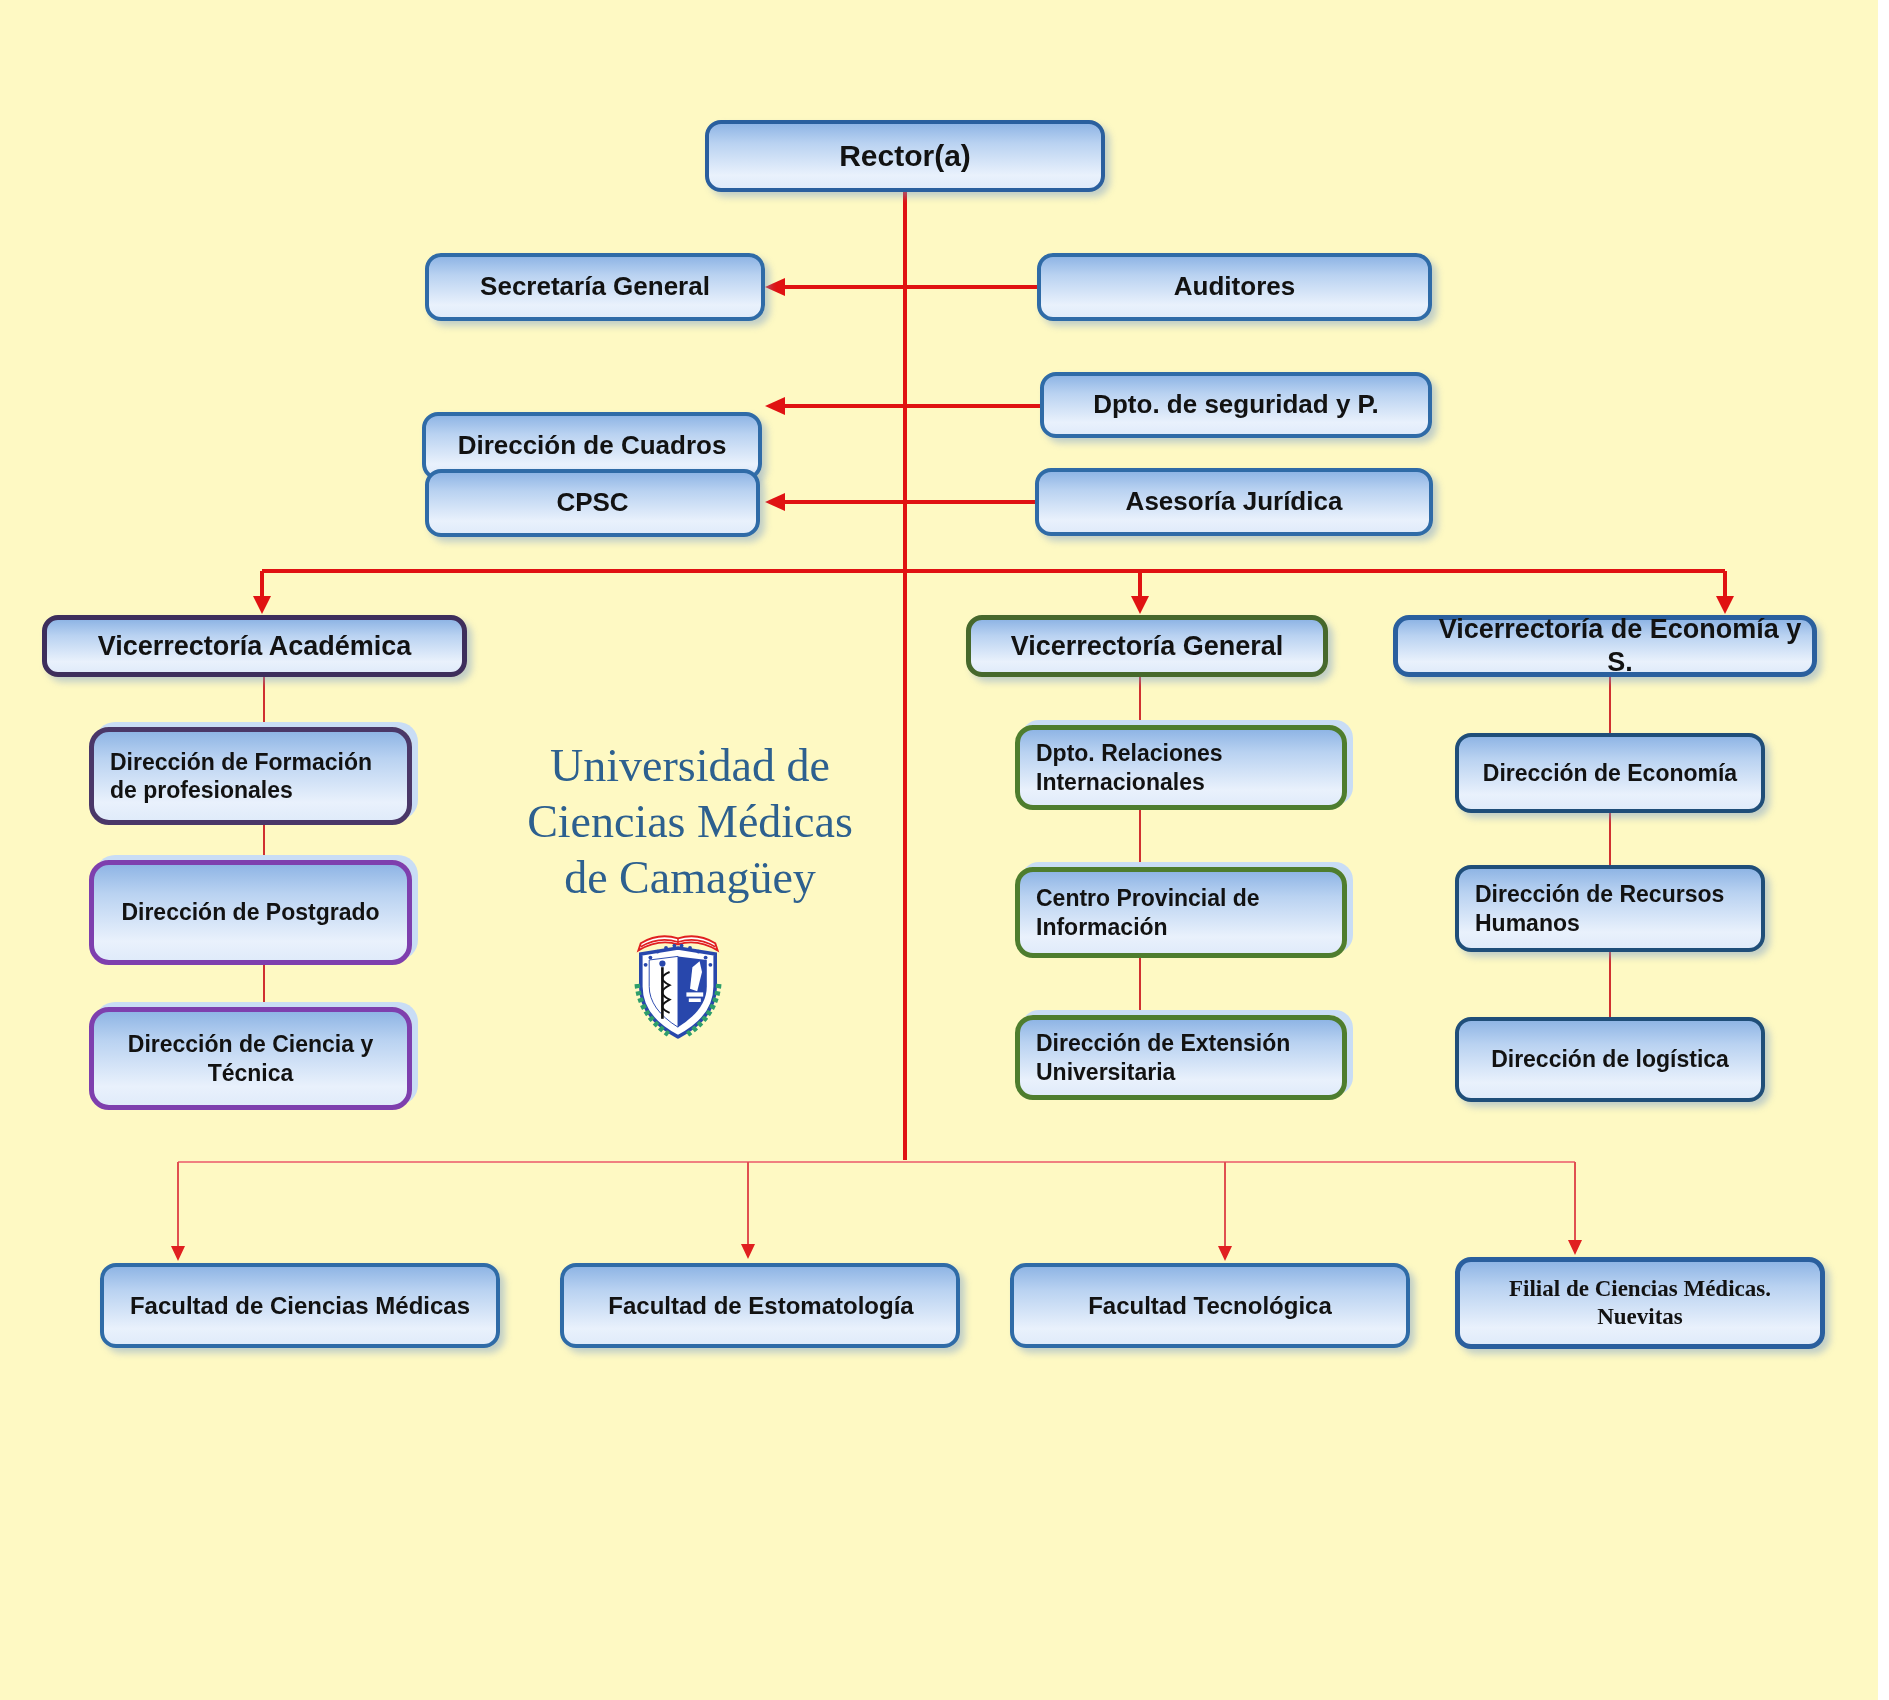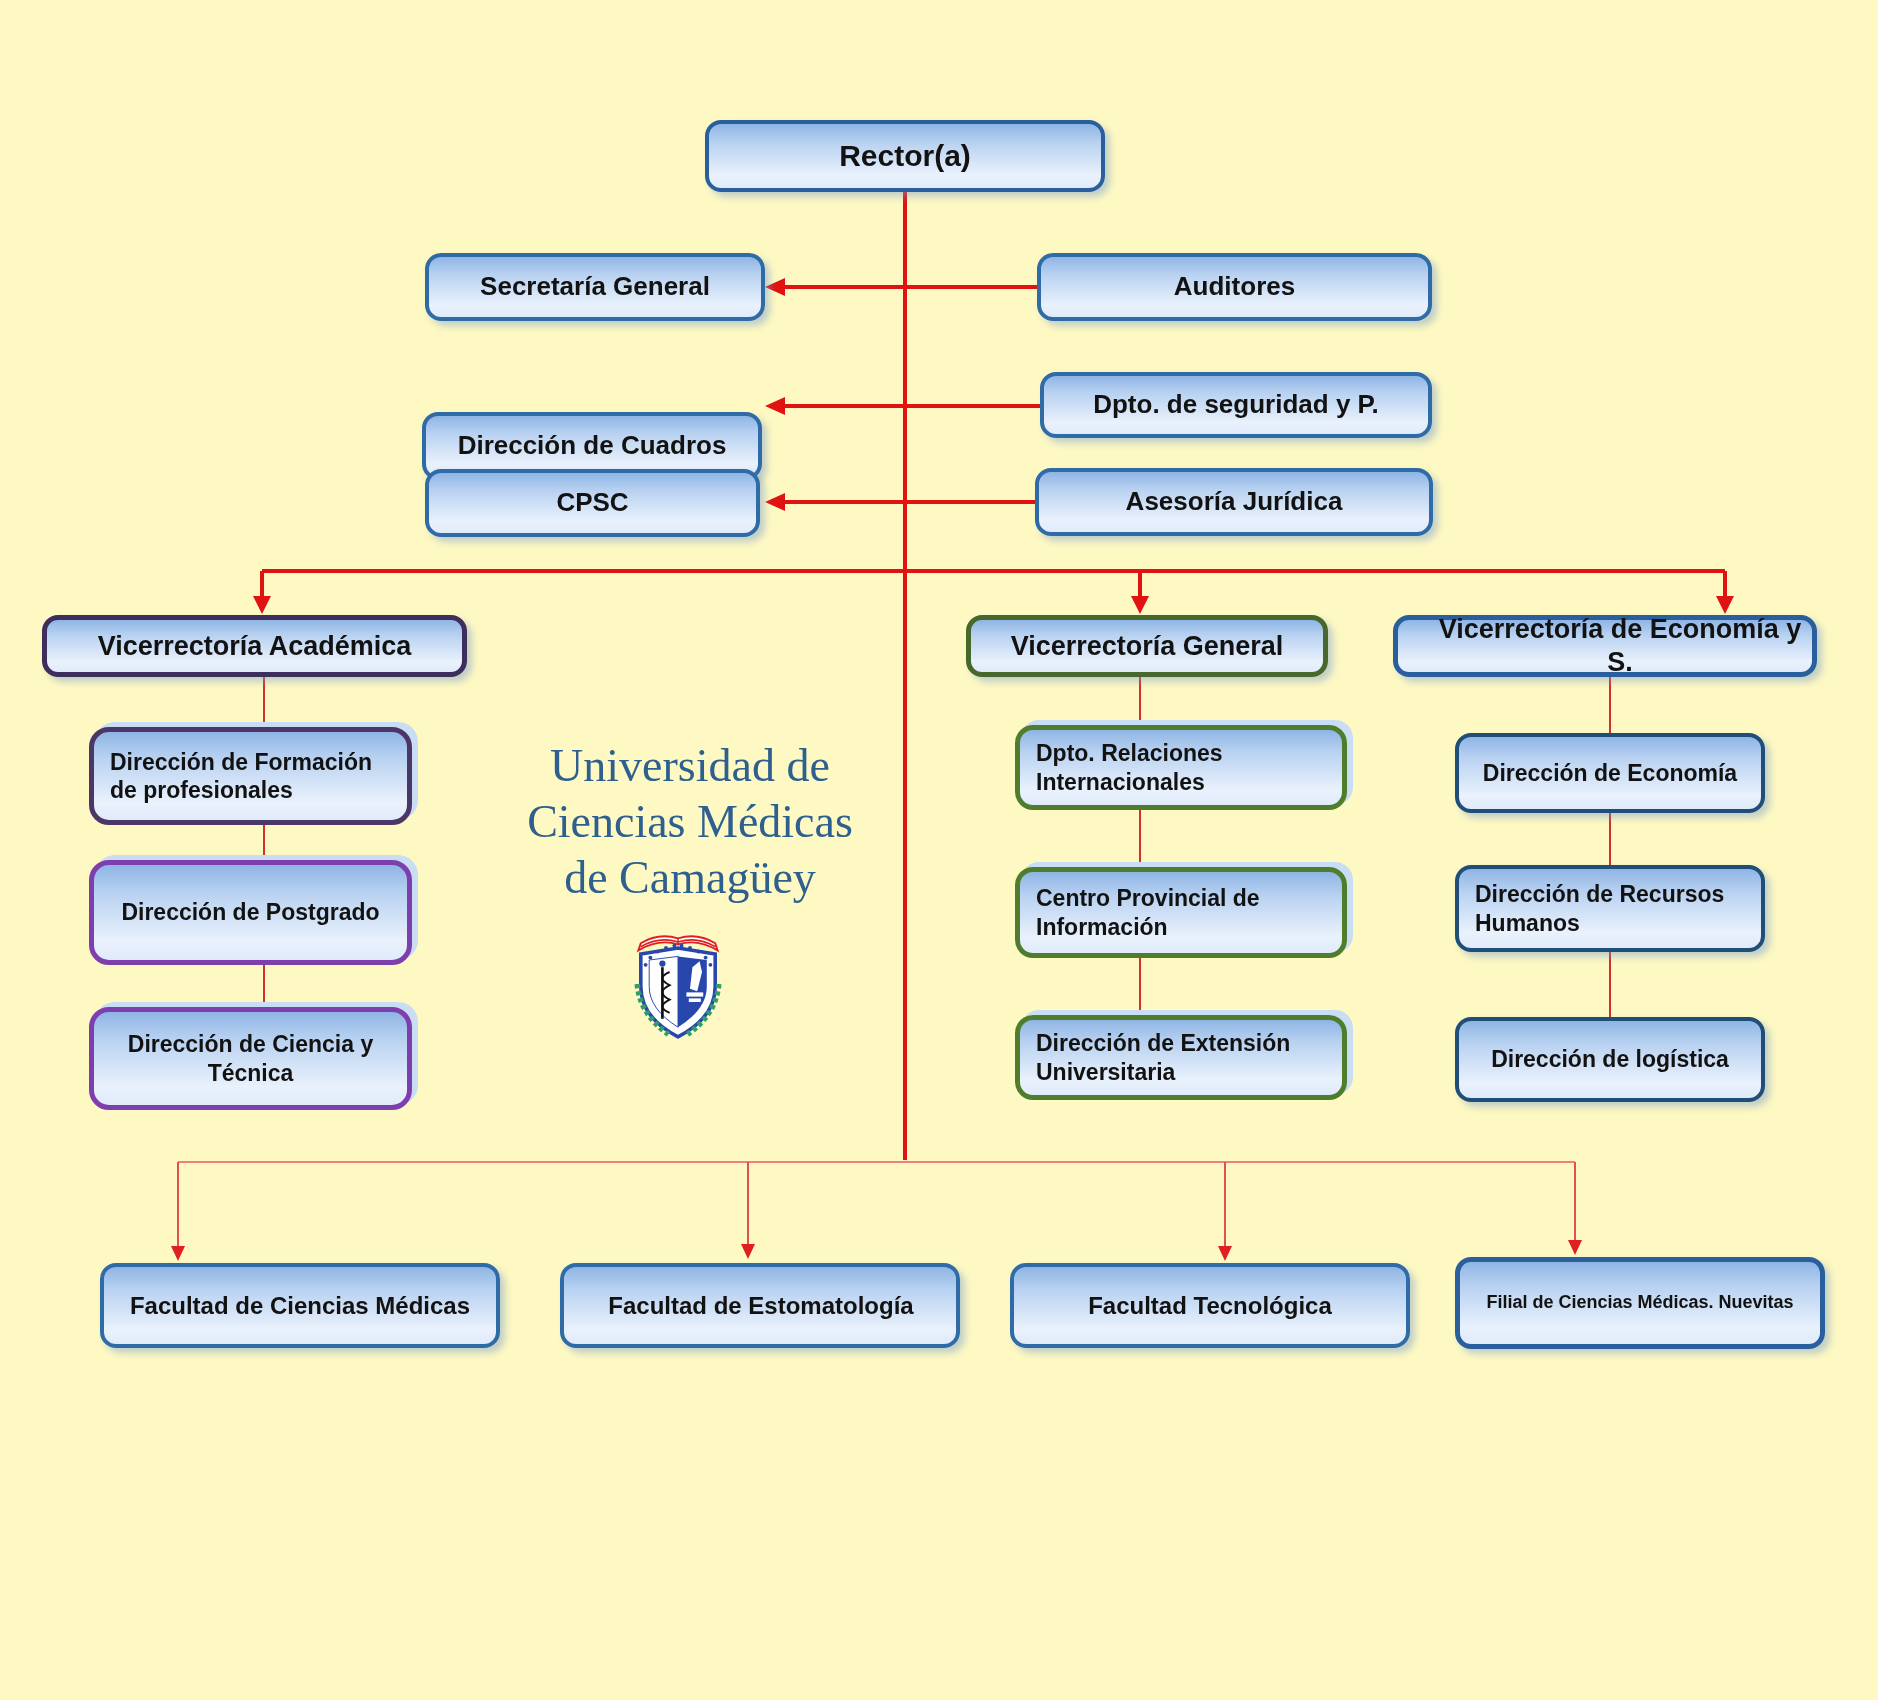--- a/index.html
+++ b/index.html
@@ -29,21 +29,21 @@
   .rector{font-size:30px;border-color:#2a5f9e;border-width:4px;}
   .vr{font-size:27px;border-width:5px;}
   .vr-academica{border-color:#3d2e5c;}
   .vr-general{border-color:#46682c;}
   .vr-economia{border-color:#2a5f9e;padding-left:40px;}
   .col-purple-dark{border:5px solid #4a3768;border-radius:20px;font-size:23px;box-shadow:6px -5px 0 #c9ddf5;}
   .col-purple{border:5px solid #7e3fae;border-radius:20px;font-size:23px;box-shadow:6px -5px 0 #c9ddf5;}
   .col-green{border:5px solid #4e7d2e;border-radius:18px;font-size:23px;box-shadow:6px -5px 0 #c9ddf5;}
   .col-navy{border:4px solid #1f4e79;border-radius:16px;font-size:23px;}
   .fac{font-size:24px;}
-  .filial{font-size:18px;border-color:#2a5f9e;border-width:5px;}
+  .filial{font-size:23px;border-color:#2a5f9e;border-width:5px;font-family:Liberation Serif, serif;}
   .uni-title{
     position:absolute;z-index:1;
     left:420px;top:738px;width:540px;
     font-family:"Liberation Serif", serif;
     font-size:46px;line-height:1.22;
     color:#2d608f;text-align:center;font-weight:400;
   }
   .logo{position:absolute;z-index:1;left:618px;top:924px;width:120px;height:120px;}
 </style>
 </head>

